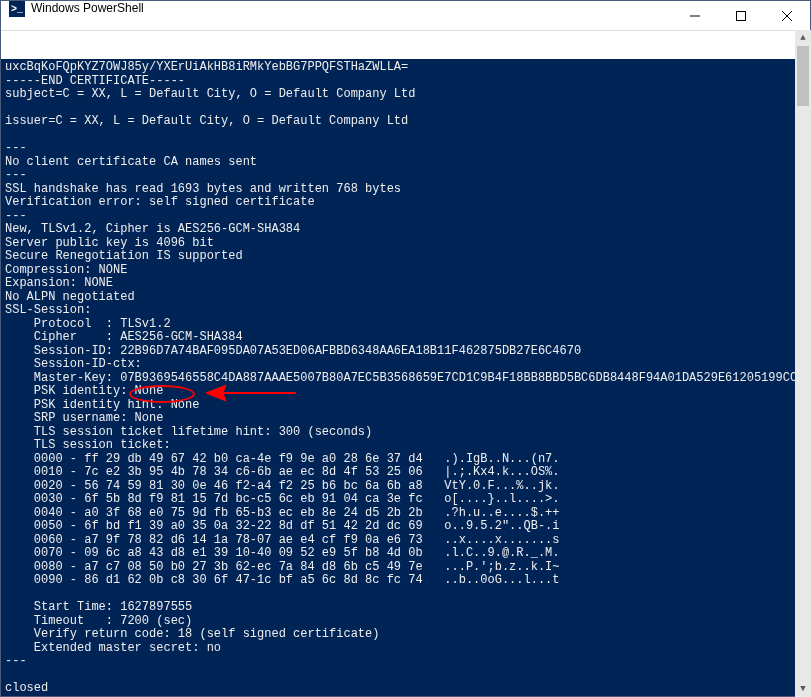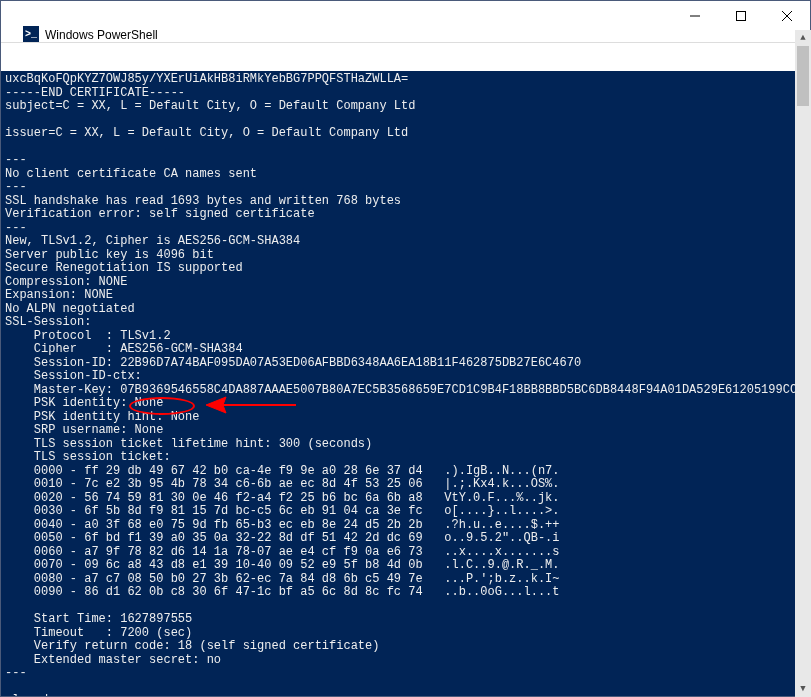--- a/index.html
+++ b/index.html
@@ -12,27 +12,26 @@
     }
     .window {
       width: 811px;
       height: 697px;
       border: 1px solid #4a5a7a;
       display: flex;
       flex-direction: column;
       background: #fff;
     }
     .titlebar {
-      height: 42px;
+      height: 30px;
       background: #fff;
       display: flex;
-      align-items: flex-end;
+      align-items: flex-start;
       border-bottom: 1px solid #ddd;
       position: relative;
-      padding-left: 14px;
     }
     .titlebar-icon {
       width: 16px;
       height: 16px;
       margin-left: 8px;
       margin-right: 6px;
       background: #012456;
       position: relative;
       display: inline-flex;
       align-items: center;

